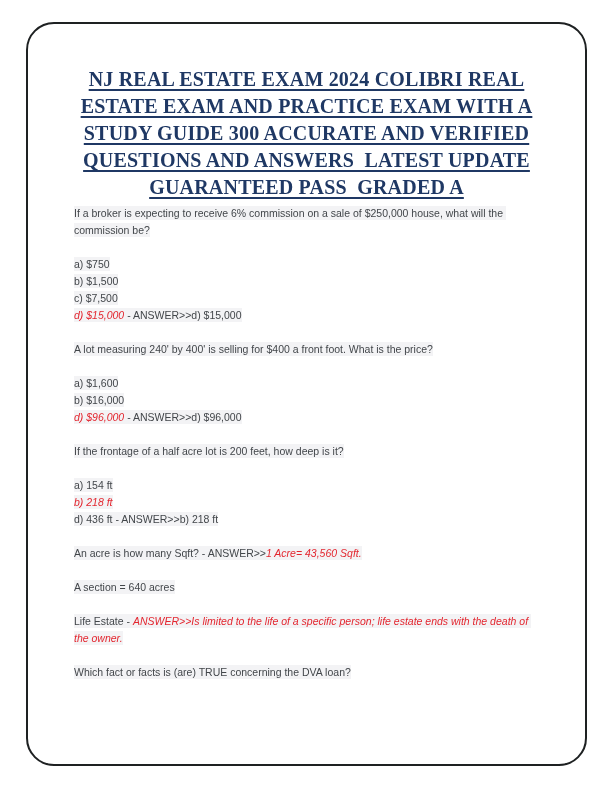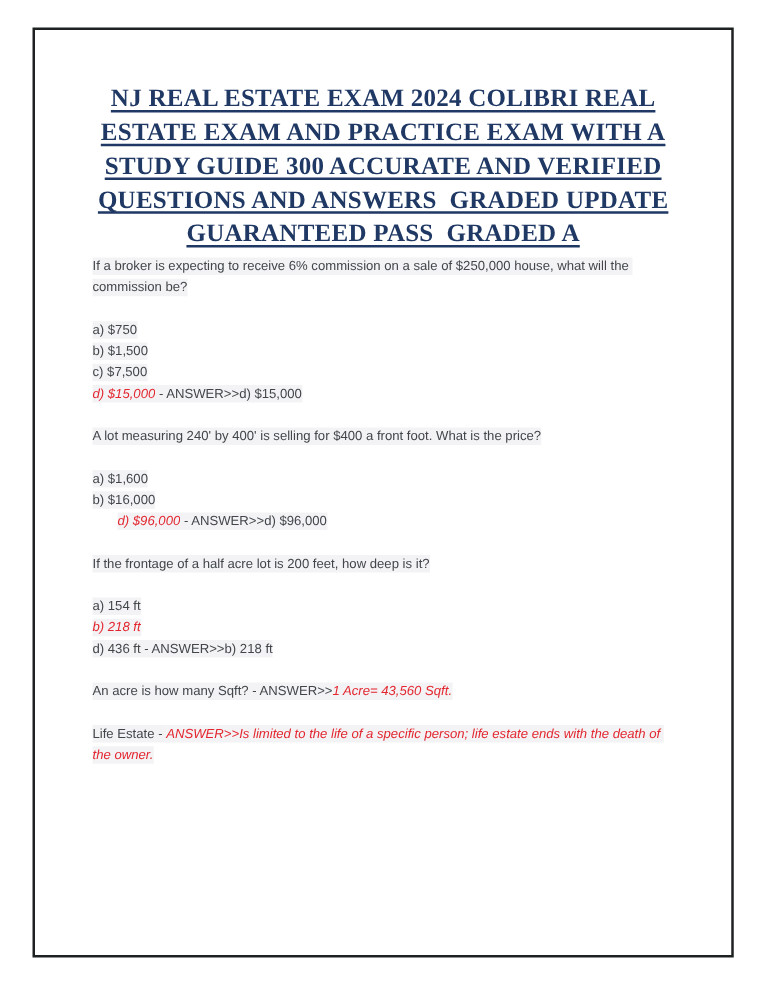--- a/index.html
+++ b/index.html
@@ -62,52 +62,54 @@
   }
   .red {
     color: #e3262f;
     font-style: italic;
   }
 </style>
 </head>
 <body>
 
 <div class="page">
-  <div class="frame" style="border-color: rgb(30, 33, 34);">
+  <div class="frame" style="border-color: rgb(30, 33, 34); border-radius: 28px;">
 
     <h1 class="title" style="color: rgb(31, 56, 100);">
       <div class="tline">NJ REAL ESTATE EXAM 2024 COLIBRI REAL</div>
       <div class="tline">ESTATE EXAM AND PRACTICE EXAM WITH A</div>
       <div class="tline">STUDY GUIDE 300 ACCURATE AND VERIFIED</div>
-      <div class="tline">QUESTIONS AND ANSWERS  GRADED UPDATE</div>
+      <div class="tline">QUESTIONS AND ANSWERS  LATEST UPDATE</div>
       <div class="tline">GUARANTEED PASS  GRADED A</div>
     </h1>
 
     <div class="doc-body" style="color: rgb(66, 70, 74);">
 
       <p class="para"><span class="hl">If a broker is expecting to receive 6% commission on a sale of $250,000 house, what will the commission be?</span></p>
 
       <p class="line"><span class="hl">a) $750</span></p>
       <p class="line"><span class="hl">b) $1,500</span></p>
       <p class="line"><span class="hl">c) $7,500</span></p>
       <p class="para"><span class="hl red" style="color: rgb(227, 38, 47);">d) $15,000</span><span class="hl"> - ANSWER&gt;&gt;d) $15,000</span></p>
 
       <p class="para"><span class="hl">A lot measuring 240' by 400' is selling for $400 a front foot. What is the price?</span></p>
 
       <p class="line"><span class="hl">a) $1,600</span></p>
       <p class="line"><span class="hl">b) $16,000</span></p>
-      <p class="para"><span class="hl red" style="color: rgb(227, 38, 47); margin-left: 20px;">d) $96,000</span><span class="hl"> - ANSWER&gt;&gt;d) $96,000</span></p>
+      <p class="para"><span class="hl red" style="color: rgb(227, 38, 47);">d) $96,000</span><span class="hl"> - ANSWER&gt;&gt;d) $96,000</span></p>
 
       <p class="para"><span class="hl">If the frontage of a half acre lot is 200 feet, how deep is it?</span></p>
 
       <p class="line"><span class="hl">a) 154 ft</span></p>
       <p class="line"><span class="hl red" style="color: rgb(227, 38, 47);">b) 218 ft</span></p>
       <p class="para"><span class="hl">d) 436 ft - ANSWER&gt;&gt;b) 218 ft</span></p>
 
       <p class="para"><span class="hl">An acre is how many Sqft? - ANSWER&gt;&gt;</span><span class="hl red" style="color: rgb(227, 38, 47);">1 Acre= 43,560 Sqft.</span></p>
 
+      <p class="para"><span class="hl">A section = 640 acres</span></p>
 
       <p class="para"><span class="hl">Life Estate - </span><span class="hl red" style="color: rgb(227, 38, 47);">ANSWER&gt;&gt;Is limited to the life of a specific person; life estate ends with the death of the owner.</span></p>
 
+      <p class="para"><span class="hl">Which fact or facts is (are) TRUE concerning the DVA loan?</span></p>
 
     </div>
   </div>
 </div>
 
 </body></html>

